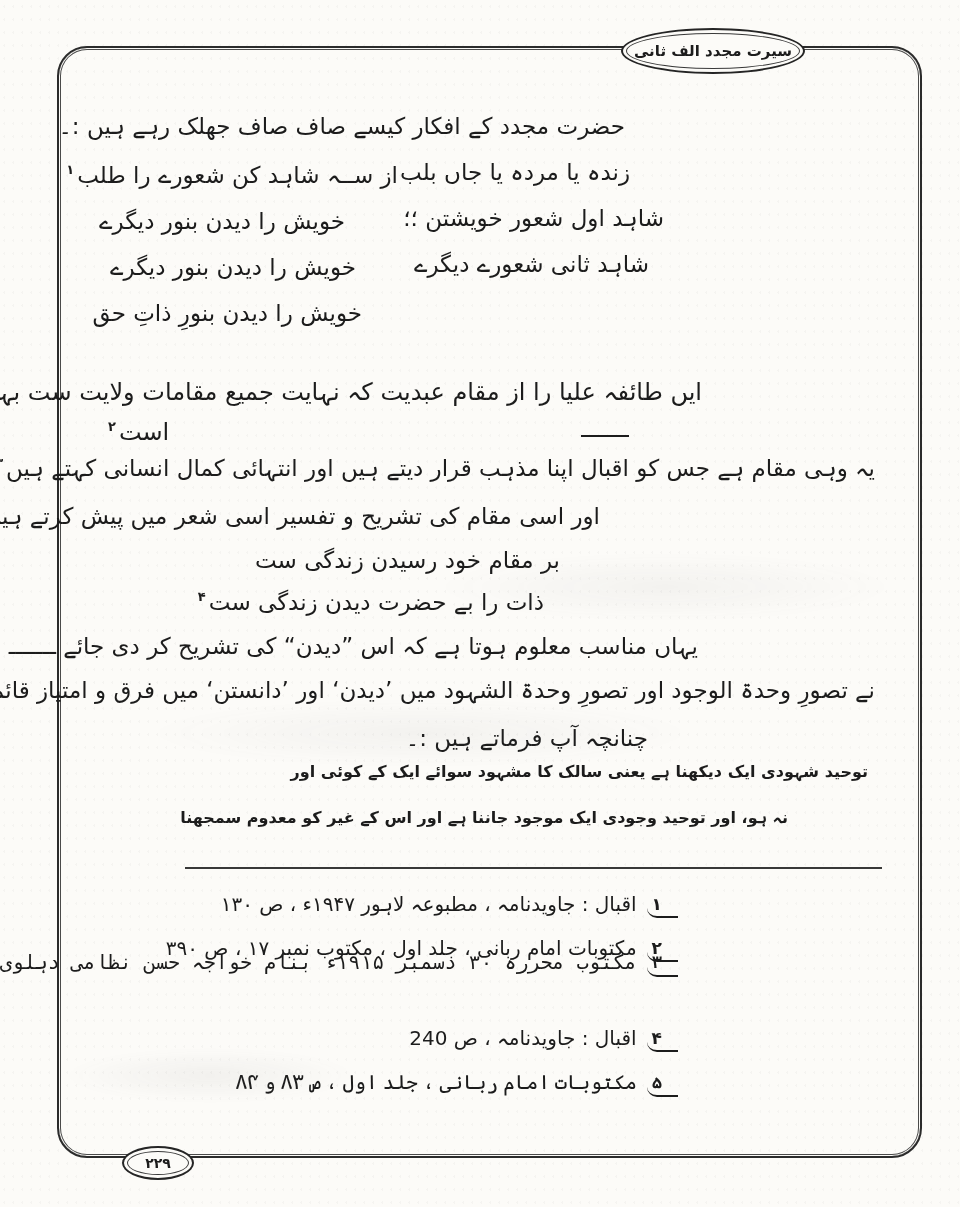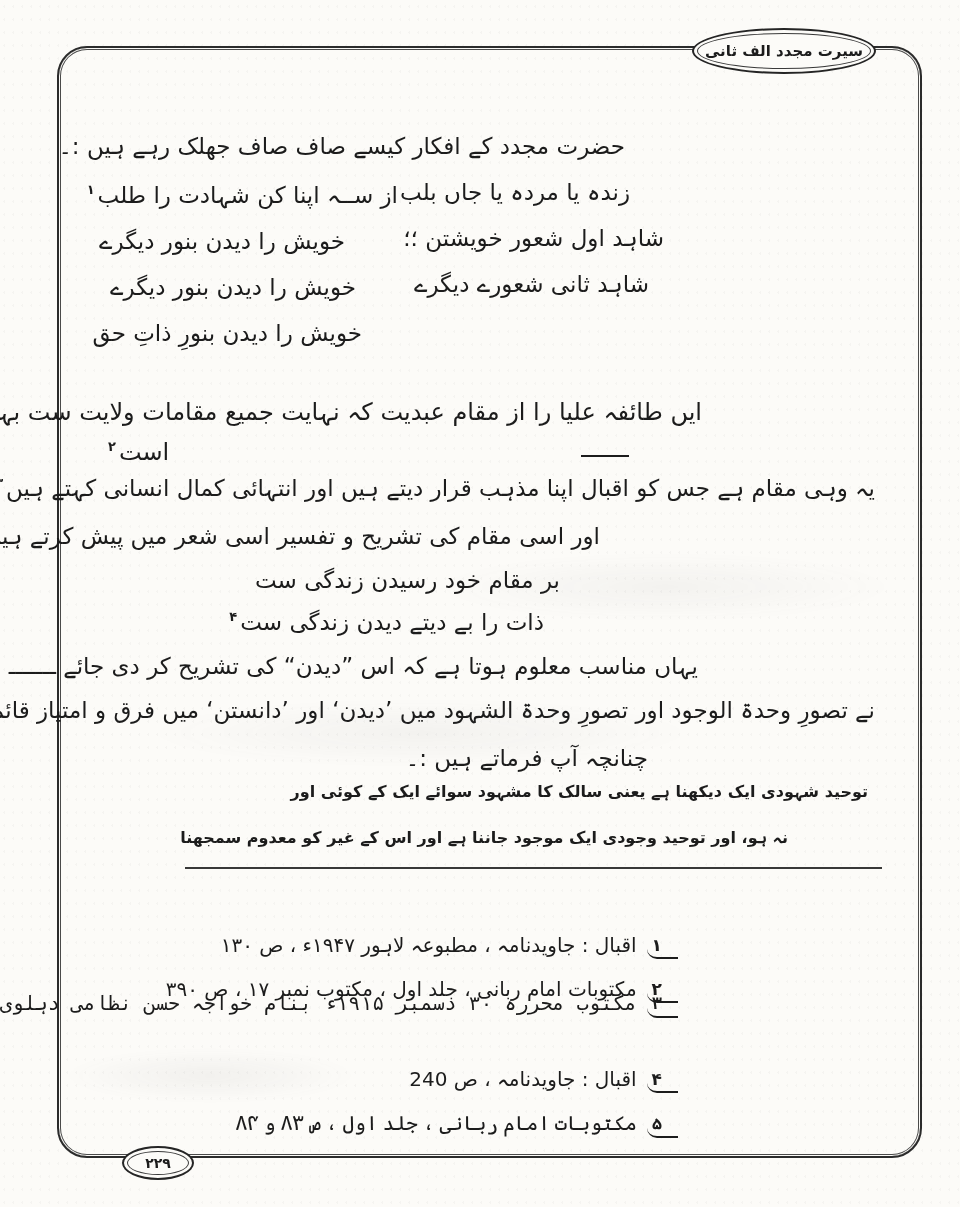--- a/index.html
+++ b/index.html
@@ -19,36 +19,36 @@
     box-shadow:inset 0 0 0 1px #fbfaf7, inset 0 0 0 2px #4a4a4a;
   }
   
   .cartouche{
     position:absolute;background:#fcfbf8;border:2px solid #252525;border-radius:50%;
     display:flex;align-items:center;justify-content:center;
   }
   .cartouche::before{
     content:"";position:absolute;inset:3px;border:1px solid #3a3a3a;border-radius:50%;
   }
-  .header-cartouche{left:692px;top:28px;width:180px;height:42px;}
+  .header-cartouche{left:621px;top:28px;width:180px;height:42px;}
   .header-cartouche .t{font-size:15px;font-weight:bold;direction:rtl;white-space:nowrap;}
   .pageno-cartouche{left:122px;top:1146px;width:68px;height:30px;}
   .pageno-cartouche .t{font-size:14px;font-weight:bold;direction:rtl;}
   
   .line{
     position:absolute;direction:rtl;white-space:nowrap;
-    font-size:23px;line-height:1.25;color:#1c1c1c;margin-top:20px;
+    font-size:23px;line-height:1.25;color:#1c1c1c;
   }
   .persian{font-size:24px;}
   .boldq{font-size:16px;font-weight:bold;}
   .note{font-size:13px;vertical-align:9px;padding:0 3px;font-weight:bold;}
   .over{border-top:2px solid #1c1c1c;padding-top:18px;}
   
   .fnrule{position:absolute;left:185px;top:867px;width:697px;height:2px;background:#222;opacity:.9;}
-  .fn{position:absolute;direction:rtl;white-space:nowrap;font-size:20px;margin-top:41px;}
+  .fn{position:absolute;direction:rtl;white-space:nowrap;font-size:20px;}
   .fn-mark{
     display:inline-block;font-size:17px;font-weight:bold;
     border-bottom:2.5px solid #1c1c1c;border-radius:0 0 0 10px;
     padding:0 16px 2px 5px;margin-left:10px;transform:translateY(-1px);
   }
   
   .ghost{position:absolute;filter:blur(3px);opacity:.55;pointer-events:none;}
   .g1{left:430px;top:552px;width:470px;height:70px;
       background:radial-gradient(ellipse at 50% 50%, rgba(90,90,90,.10), transparent 70%);}
   .g2{left:140px;top:698px;width:560px;height:70px;
@@ -64,21 +64,21 @@
   <div class="frame"></div>
 
   <div class="cartouche header-cartouche">
     <span class="t">سیرت مجدد الف ثانی</span>
   </div>
 
   <div class="line" style="right:335px;top:112px;">حضرت مجدد کے افکار کیسے صاف صاف جھلک رہے ہیں :۔</div>
 
   <div class="line" style="right:330px;top:158px;">زندہ یا مردہ یا جاں بلب</div>
   <div class="line" style="right:562px;top:161px;">
-    <span>از ســہ اپنا کن شہادت را طلب</span><sup class="note">۱</sup>
+    <span>از ســہ شاہد کن شعورے را طلب</span><sup class="note">۱</sup>
   </div>
 
   <div class="line" style="right:296px;top:204px;">شاہد اول شعور خویشتن ؛؛</div>
   <div class="line" style="right:615px;top:207px;">خویش را دیدن بنور دیگرے</div>
 
   <div class="line" style="right:311px;top:250px;">شاہد ثانی شعورے دیگرے</div>
   <div class="line" style="right:604px;top:253px;">خویش را دیدن بنور دیگرے</div>
 
   <div class="line" style="right:598px;top:299px;">خویش را دیدن بنورِ ذاتِ حق</div>
 
@@ -89,21 +89,21 @@
   </div>
 
   <div class="line" style="right:85px;top:454px;">
     <span>یہ وہی مقام ہے جس کو </span><span class="over">اقبال</span><span> اپنا مذہب قرار دیتے ہیں اور انتہائی کمال انسانی کہتے ہیں</span><sup class="note">۳</sup>
   </div>
 
   <div class="line" style="right:360px;top:502px;">اور اسی مقام کی تشریح و تفسیر اسی شعر میں پیش کرتے ہیں :۔</div>
 
   <div class="line" style="right:400px;top:546px;">بر مقام خود رسیدن زندگی ست</div>
   <div class="line" style="right:416px;top:588px;">
-    <span>ذات را بے دیتے دیدن زندگی ست</span><sup class="note">۴</sup>
+    <span>ذات را بے حضرت دیدن زندگی ست</span><sup class="note">۴</sup>
   </div>
 
   <div class="line" style="right:262px;top:632px;">یہاں مناسب معلوم ہوتا ہے کہ اس ”دیدن“ کی تشریح کر دی جائے ـــــــ حضرت مجدد</div>
   <div class="line" style="right:85px;top:676px;">نے تصورِ وحدۃ الوجود اور تصورِ وحدۃ الشہود میں ’دیدن‘ اور ’دانستن‘ میں فرق و امتیاز قائم کیا ہے</div>
   <div class="line" style="right:312px;top:724px;">چنانچہ آپ فرماتے ہیں :۔</div>
 
   <div class="line boldq" style="right:92px;top:762px;">توحید شہودی ایک دیکھنا ہے یعنی سالک کا مشہود سوائے ایک کے کوئی اور</div>
   <div class="line boldq" style="right:172px;top:808px;">
     <span>نہ ہو، اور توحید وجودی ایک موجود جاننا ہے اور اس کے غیر کو معدوم سمجھنا</span>
   </div>

